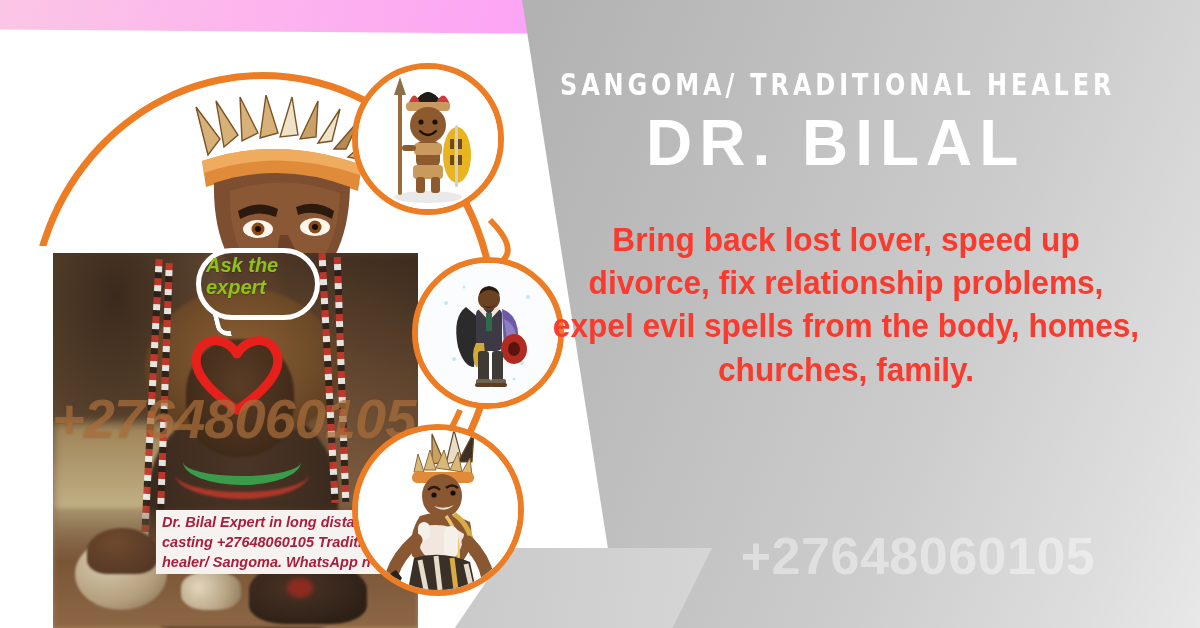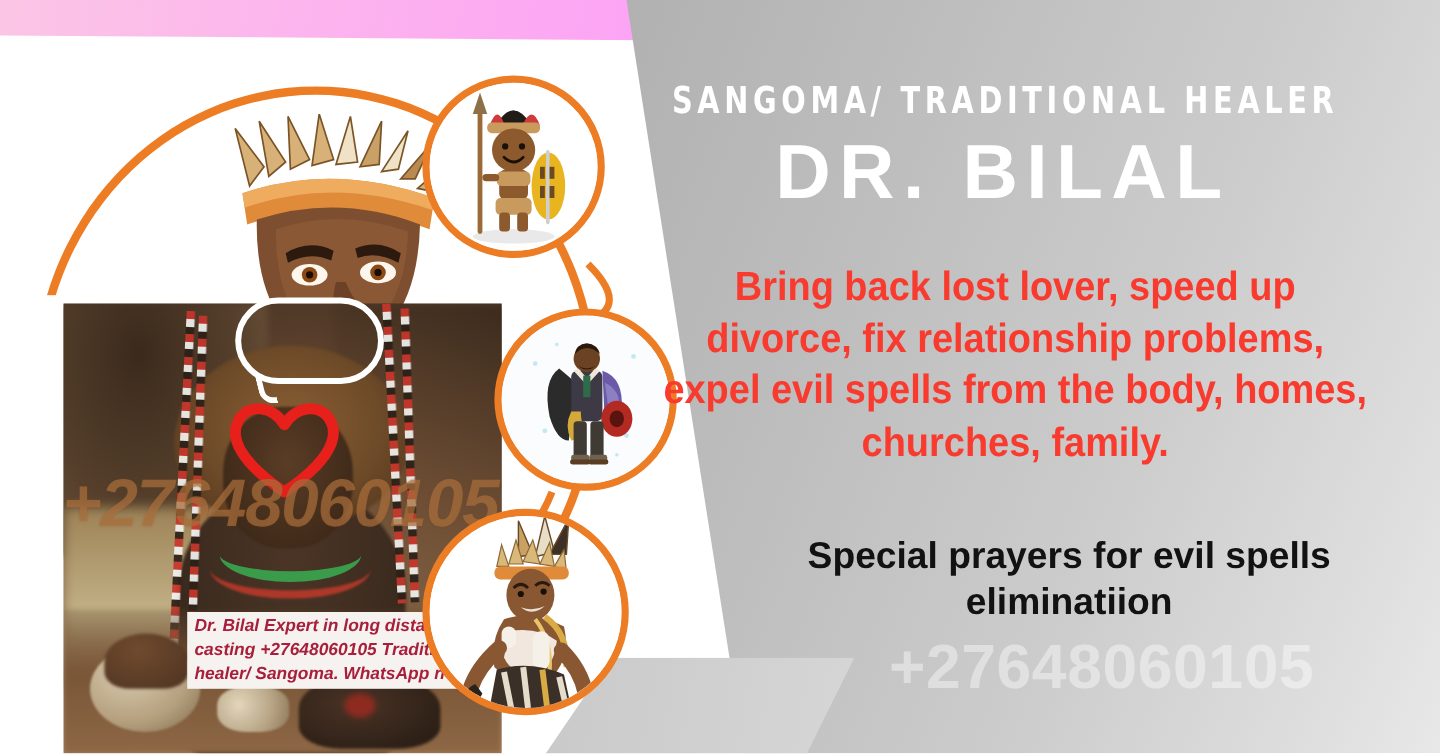--- a/index.html
+++ b/index.html
@@ -308,20 +308,21 @@
     <div class="necklace2"></div>
     <div class="ground"></div>
     <div class="gourd"></div>
     <div class="gourd2"></div>
     <div class="shell-cluster"></div>
     <div class="dark-obj"></div>
   </div>
 
   <div class="bubble"></div>
   <div class="bubble-tail"></div>
+  <div class="bubble-text">Ask the expert</div>
 
   <div class="heart-overlay">
     <svg width="105" height="85" viewBox="0 0 105 85">
       <path d="M52 80 C14 54 6 34 14 20 C22 6 42 8 52 24 C62 8 82 6 90 20 C98 34 90 54 52 80 Z" fill="none" stroke="#e8201c" stroke-width="9" stroke-linejoin="round"></path>
     </svg>
   </div>
 
   <div class="photo-watermark">+27648060105</div>
 
   <div class="caption-box"></div>
@@ -458,16 +459,15 @@
         <path d="M108 134 L114 160" stroke="#e6dccb" stroke-width="5" fill="none"></path>
       </g>
 
       <path d="M38 140 Q26 146 30 156 Q40 158 44 148 Z" fill="#2a231c"></path>
     </svg>
   </div>
 
   <div class="kicker">SANGOMA/ TRADITIONAL HEALER</div>
   <div class="brand">DR. BILAL</div>
   <div class="services">Bring back lost lover, speed up divorce, fix relationship problems, expel evil spells from the body, homes, churches, family.</div>
-  <div class="prayers">Special prayers for  evil spells eliminatiion</div>
   <div class="panel-watermark">+27648060105</div>
 
 </div>
 
 </body></html>

